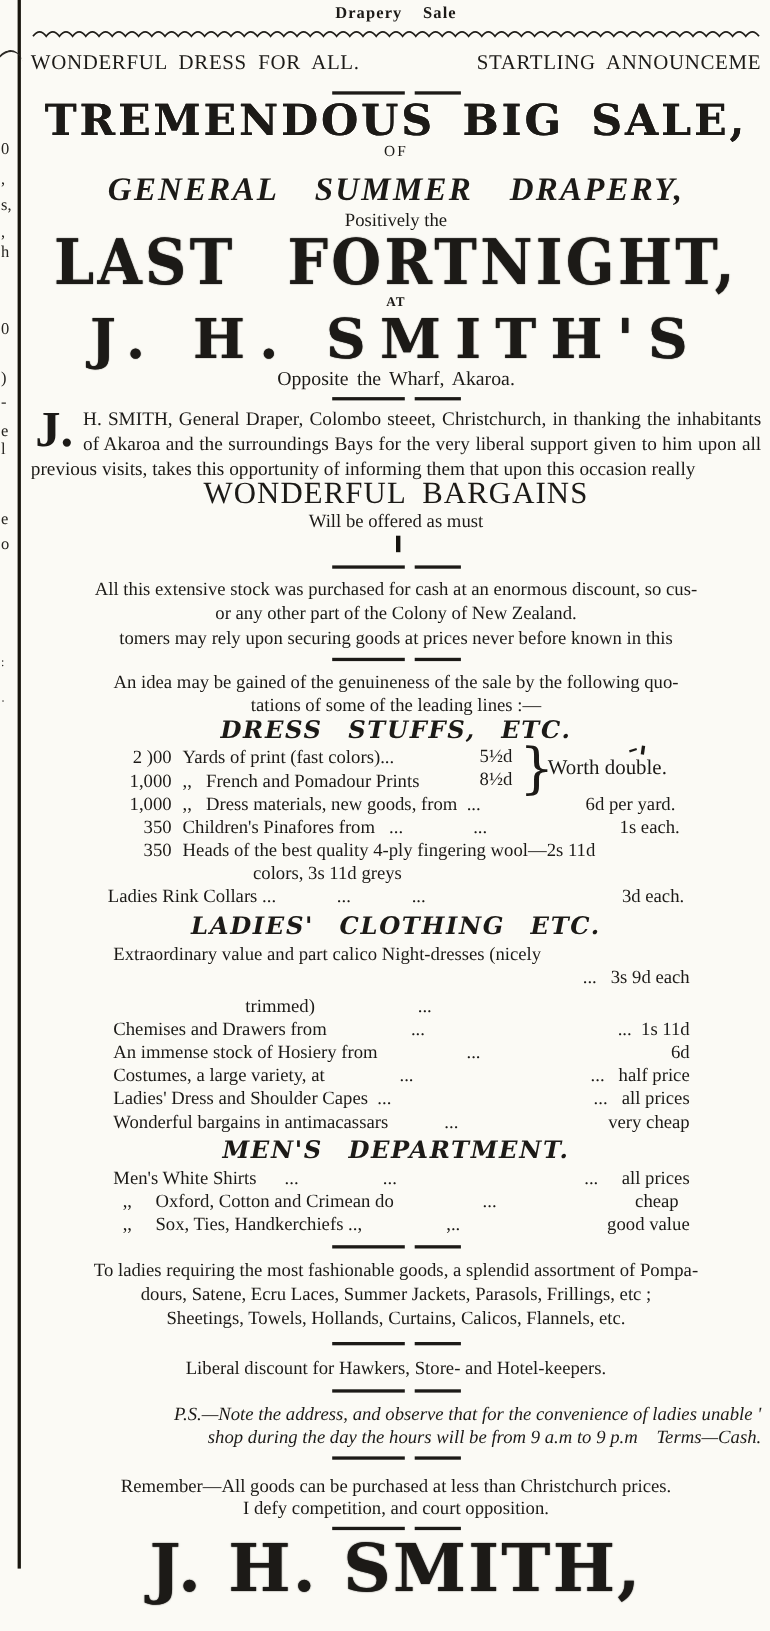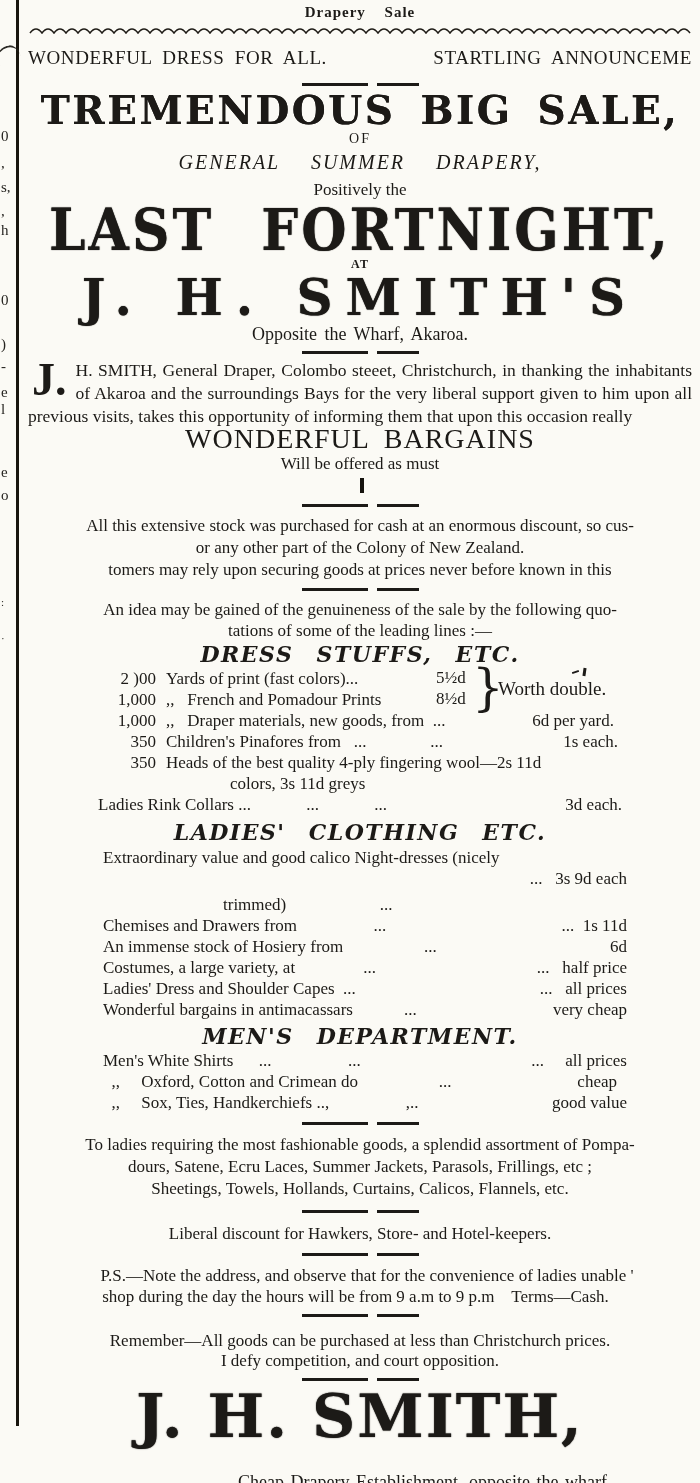--- a/index.html
+++ b/index.html
@@ -21,22 +21,22 @@
   #running-header{font-size:15px;font-weight:bold;word-spacing:14px;letter-spacing:1px;margin-top:2px;}
   #wavy{display:block;margin:4px auto 0 auto;}
   #newsline{display:flex;justify-content:space-between;margin-top:11px;font-size:19px;
         letter-spacing:.6px;word-spacing:5px;}
   .divider{display:flex;justify-content:center;align-items:center;gap:9px;}
   .divider i{display:block;height:3px;background:#1c1a17;}
   .divider .b1{width:66px;}  .divider .b2{width:42px;}
   .h-sale{font-family:"DejaVu Serif",serif;font-size:39px;line-height:40px;font-weight:bold;
         letter-spacing:2.5px;word-spacing:9px;margin-top:4px;text-shadow:0 0 .6px #1c1a17;}
   .h-of{font-size:14px;line-height:14px;margin-top:2px;letter-spacing:2px;}
-  .h-drapery{font-size:20px;line-height:27px;margin-top:3px;font-style:italic;
-        word-spacing:24px;letter-spacing:2px;}
+  .h-drapery{font-size:30px;line-height:27px;margin-top:13px;font-style:italic;
+        word-spacing:24px;letter-spacing:2px;font-weight:bold;}
   .h-positively{font-size:17px;line-height:17px;margin-top:5px;}
   .h-fortnight{font-family:"DejaVu Serif",serif;font-size:52px;line-height:56px;font-weight:bold;
         letter-spacing:3px;word-spacing:26px;transform:scaleY(1.1);transform-origin:center top;
         text-shadow:0 0 1px #1c1a17;margin-top:1px;}
   .h-at{font-size:12px;line-height:12px;margin-top:3px;letter-spacing:1px;font-weight:bold;}
   .h-smiths{font-family:"DejaVu Serif",serif;font-size:50px;line-height:53px;font-weight:bold;
         letter-spacing:13px;text-shadow:0 0 1px #1c1a17;white-space:nowrap;margin-top:1px;}
   .h-address{font-size:18px;line-height:19px;margin-top:1px;word-spacing:3px;}
   
   #intro{margin-top:5px;text-align:justify;font-size:17.5px;line-height:23px;}
@@ -61,21 +61,21 @@
   .bracewrap .price-abs{position:absolute;left:338px;top:0;}
   .bracewrap .price-abs2{position:absolute;left:338px;top:21px;}
   .brace{position:absolute;left:374px;top:-4px;font-family:"DejaVu Serif",serif;font-size:50px;
         line-height:48px;}
   .worth{position:absolute;left:400px;top:10px;font-size:19px;}
   .smudge{position:absolute;left:474px;top:0;width:20px;height:8px;}
   .smudge i{position:absolute;display:block;background:#1c1a17;}
   .smudge .s1{left:0;top:3px;width:7px;height:2px;transform:rotate(-18deg);}
   .smudge .s2{left:11px;top:0;width:3px;height:8px;transform:rotate(8deg);}
   .subline{padding-left:132px;}
-  .ps{font-size:17px;line-height:21px;text-align:center;}
+  .ps{font-size:17px;line-height:21px;text-align:right;font-style:italic;}
   .ps div{white-space:pre;}
   .ps .ps1{text-indent:14px;}
   .ps .ps2{margin-left:-9px;}
   .signature{font-family:"DejaVu Serif",serif;font-size:60px;line-height:62px;font-weight:bold;
         letter-spacing:2px;text-shadow:0 0 1.2px #1c1a17;}
   .tagline{font-size:18px;line-height:22px;text-align:left;padding-left:210px;word-spacing:2px;}
 </style>
 </head>
 <body>
 
@@ -176,21 +176,21 @@
         <span class="price-abs2">8½d</span>
         <span class="brace">}</span>
         <span class="worth">Worth double.</span>
         <span class="smudge">
             <i class="s1"></i>
             <i class="s2"></i>
           </span>
       </div>
       <div class="prow">
         <span class="qty">1,000</span>
-        <span class="desc">,,   Draper materials, new goods, from  ...</span>
+        <span class="desc">,,   Dress materials, new goods, from  ...</span>
         <span class="price" style="padding-right:16px;">6d per yard.</span>
       </div>
       <div class="prow">
         <span class="qty">350</span>
         <span class="desc">Children's Pinafores from   ...               ...</span>
         <span class="price" style="padding-right:12px;">1s each.</span>
       </div>
       <div class="prow">
         <span class="qty">350</span>
         <span class="desc">Heads of the best quality 4-ply fingering wool—2s 11d</span>
@@ -201,21 +201,21 @@
       <div class="prow">
         <span class="desc" style="margin-left:0;">Ladies Rink Collars ...             ...             ...</span>
         <span class="price" style="padding-right:8px;">3d each.</span>
       </div>
     </div>
 
     <div class="sec-head ctr" style="margin-top:6px;">LADIES' CLOTHING ETC.</div>
 
     <div class="ptable2" style="margin-top:4px;">
       <div class="prow">
-        <span class="desc" style="margin-left:0;">Extraordinary value and good calico Night-dresses (nicely</span>
+        <span class="desc" style="margin-left:0;">Extraordinary value and part calico Night-dresses (nicely</span>
       </div>
       <div class="prow">
         <span class="desc" style="margin-left:0;padding-left:120px;margin-top:26px;">trimmed)                      ...</span>
         <span class="price">...   3s 9d each</span>
       </div>
       <div class="prow">
         <span class="desc" style="margin-left:0;">Chemises and Drawers from                  ...</span>
         <span class="price">...  1s 11d</span>
       </div>
       <div class="prow">

